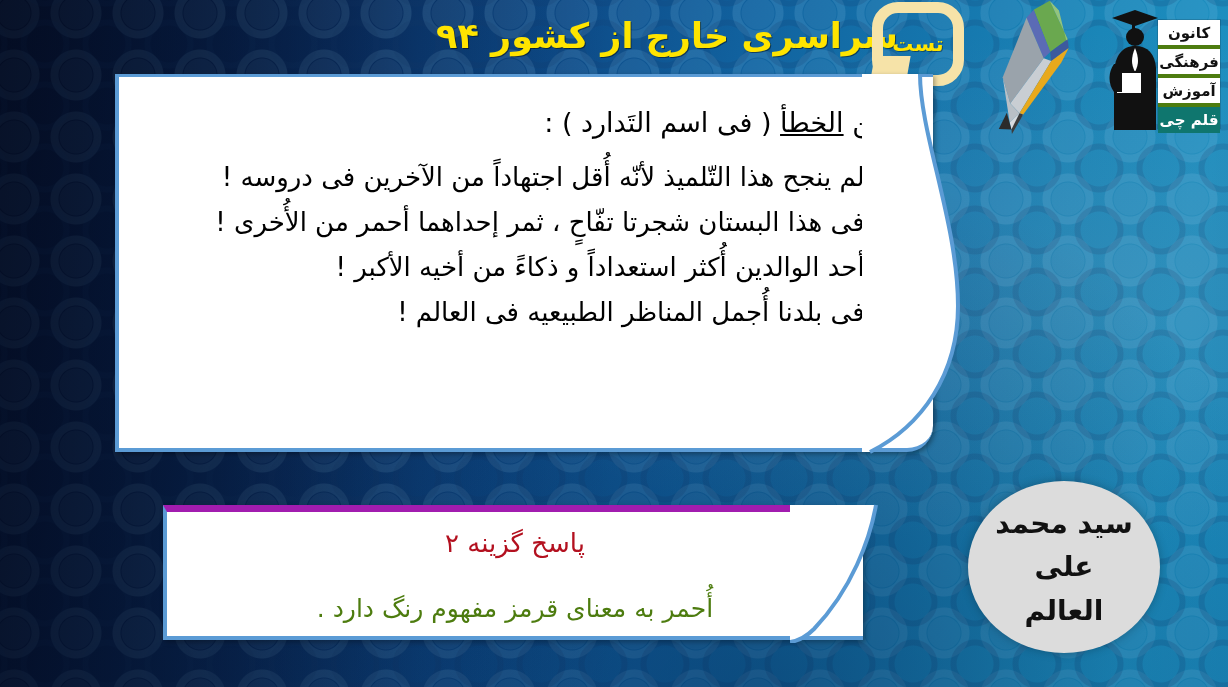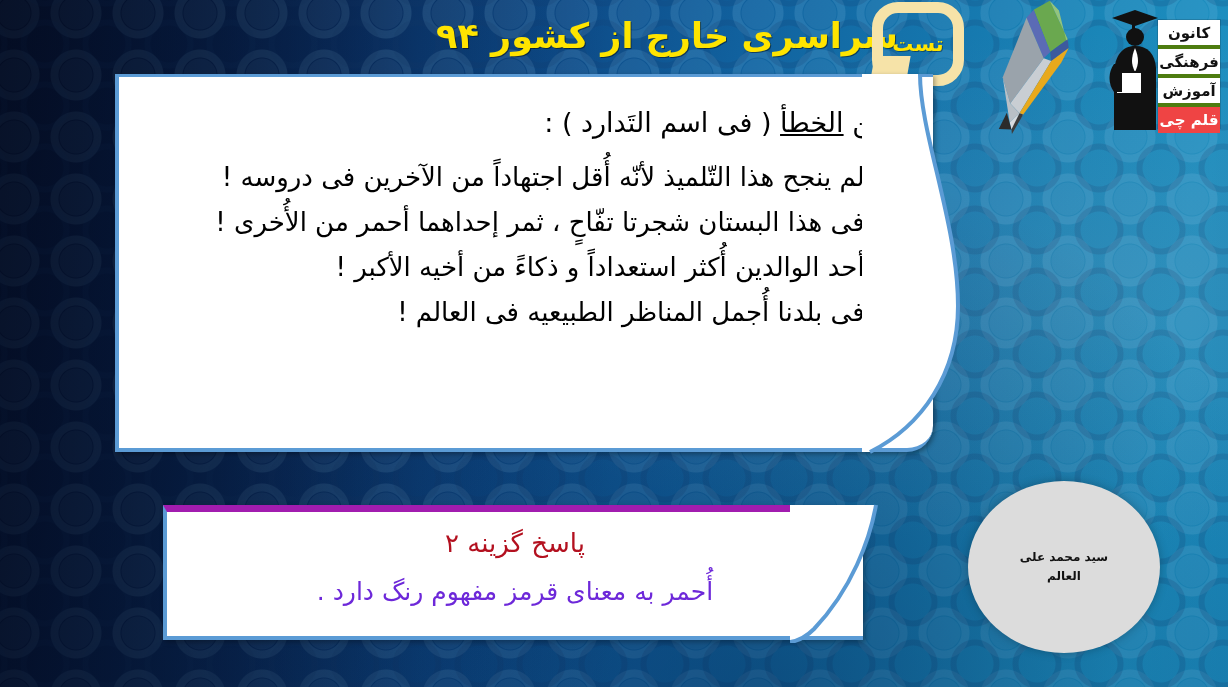--- a/index.html
+++ b/index.html
@@ -120,21 +120,21 @@
     background:#ffffff;
     box-shadow:0 0 0 1px rgba(0,0,0,0.15);
   }
   .logo .panel .line{
     height:25px;display:flex;align-items:center;justify-content:center;
     font-size:15px;font-weight:bold;color:#111;
     border-bottom:4px solid #4d7c0f;
     direction:rtl;
   }
   .logo .panel .line.red{
-    background:#ef4444;color:#fff;border-bottom:none;height:26px;
+    background:#0f766e;color:#fff;border-bottom:none;height:26px;
   }
   .logo .grad{position:absolute;left:0;top:0;width:62px;height:128px;}
 
   
   .q-card{
     position:absolute;left:115px;top:74px;
     width:818px;height:378px;
     background:#ffffff;
     border-left:4px solid #5b9bd5;
     border-bottom:4px solid #5b9bd5;
@@ -175,35 +175,35 @@
     border-bottom:4px solid #5b9bd5;
     box-shadow:2px 2px 5px rgba(0,0,0,0.3);
     box-sizing:border-box;
     direction:rtl;text-align:center;
     overflow:hidden;
   }
   .a-title{
     margin-top:16px;font-size:26px;color:#b3101f;font-weight:normal;
   }
   .a-text{
-    margin-top:19px;font-size:25px;color:#6d28d9;
+    margin-top:36px;font-size:25px;color:#4d7c0f;
   }
   .a-curve{
     position:absolute;left:790px;top:503px;width:150px;height:140px;
     pointer-events:none;
   }
 
   
   .author{
     position:absolute;left:968px;top:481px;
     width:192px;height:172px;border-radius:50%;
     background:#dcdcdc;
     display:flex;flex-direction:column;
     align-items:center;justify-content:center;
-    color:#111;font-weight:bold;font-size:12px;line-height:1.55;
+    color:#111;font-weight:bold;font-size:28px;line-height:1.55;
     direction:rtl;text-align:center;
     box-shadow:0 0 10px rgba(0,0,0,0.25);
   }
 </style>
 </head>
 <body>
 
 <div class="slide">
 
   <div class="bg-base"></div>

